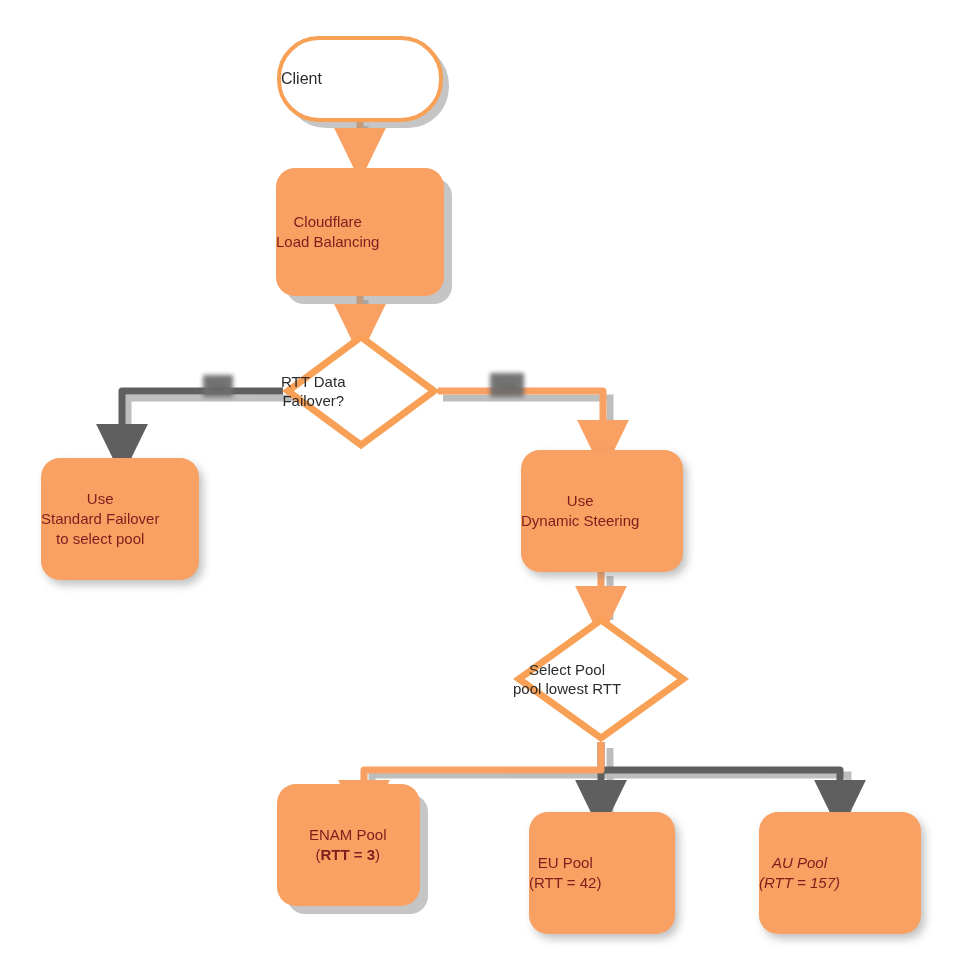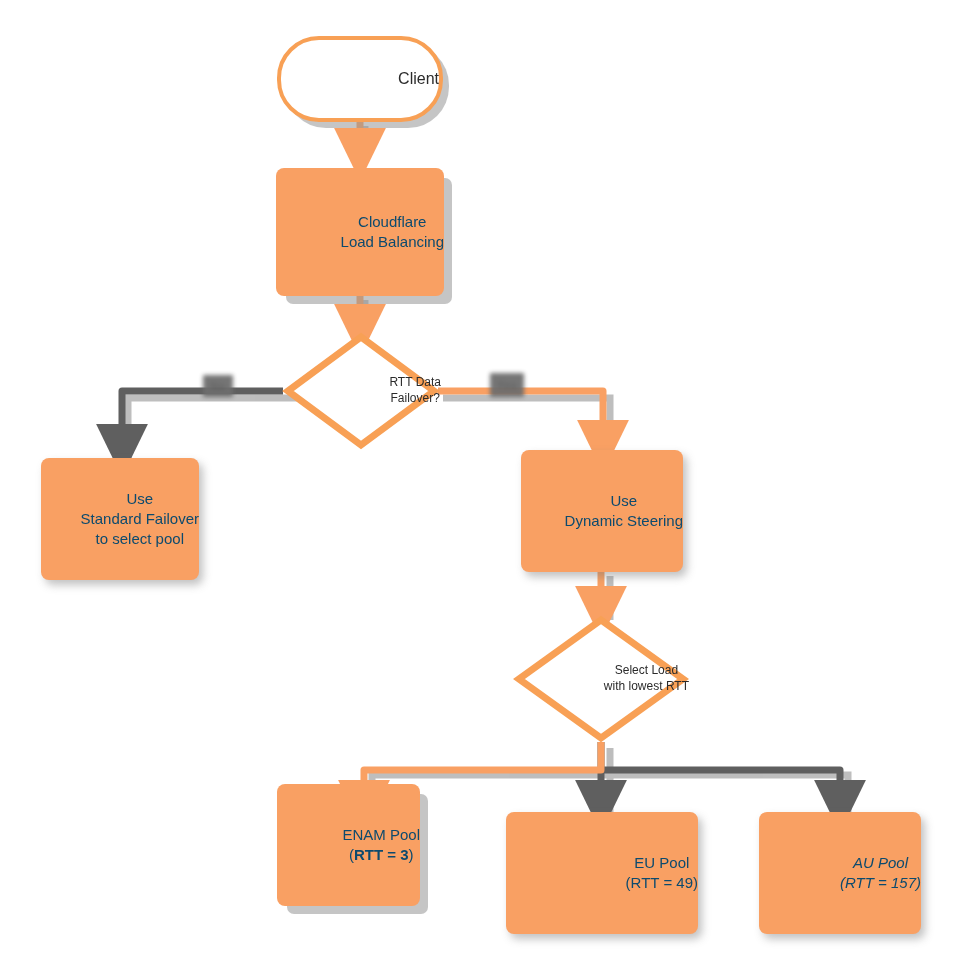--- a/index.html
+++ b/index.html
@@ -20,40 +20,40 @@
     position: absolute;
     left: 0; top: 0;
     width: 960px; height: 973px;
     pointer-events: none;
   }
   .node {
     position: absolute;
     box-sizing: border-box;
     display: flex;
     align-items: center;
-    justify-content: flex-end;
+    justify-content: flex-start;
     text-align: center;
     z-index: 5;
   }
   
   .node-terminator {
     background: #ffffff;
     border: 4px solid #f8a055;
     border-radius: 42px;
     color: #2b2b2b;
     font-size: 16px;
     line-height: 1.28;
     box-shadow: 7px 7px 0 -1px rgba(150,150,150,0.55);
   }
   
   .node-process {
     background: #f9a063;
     border: none;
-    border-radius: 8px;
-    color: #0c4a6e;
+    border-radius: 19px;
+    color: #7f1d1d;
     font-size: 15px;
     line-height: 1.33;
     box-shadow: 9px 9px 0 -1px rgba(150,150,150,0.55);
   }
   .node-process.soft-shadow {
     box-shadow: 4px 5px 8px rgba(120,120,120,0.45);
   }
   
   .node-decision {
     background: transparent;
@@ -62,21 +62,21 @@
   .diamond-shape {
     position: absolute;
     left: 0; top: 0;
     width: 100%;
     height: 100%;
   }
   .diamond-label {
     position: relative;
     z-index: 2;
     color: #2b2b2b;
-    font-size: 12px;
+    font-size: 15px;
     line-height: 1.3;
     white-space: nowrap;
   }
   .node-label {
     white-space: pre-line;
   }
   .rtt-bold {
     font-weight: bold;
   }
   
@@ -171,36 +171,36 @@
   <div class="node node-process soft-shadow" style="left:521px; top:450px; width:162px; height:122px;">
     <span class="node-label">Use
 Dynamic Steering</span>
   </div>
 
   <div class="node node-decision" style="left:513px; top:614px; width:176px; height:130px;">
     <svg class="diamond-shape" viewBox="0 0 176 130" preserveAspectRatio="none" xmlns="http://www.w3.org/2000/svg">
       <polygon points="88,6 170,65 88,124 6,65" fill="#ffffff" stroke="#f8a055" stroke-width="7"></polygon>
     </svg>
     <div class="diamond-label">
-      <div>Select Load</div>
-      <div>with lowest RTT</div>
+      <div>Select Pool</div>
+      <div>pool lowest RTT</div>
     </div>
   </div>
 
   <div class="node node-process" style="left:277px; top:784px; width:143px; height:122px;padding-left:32px;">
     <div>
       <div>ENAM Pool</div>
       <div>(<span class="rtt-bold">RTT = 3</span>)</div>
     </div>
   </div>
 
-  <div class="node node-process soft-shadow" style="left:506px; top:812px; width:192px; height:122px;">
+  <div class="node node-process soft-shadow" style="left:529px; top:812px; width:146px; height:122px;">
     <div>
       <div>EU Pool</div>
-      <div>(<span>RTT = 49</span>)</div>
+      <div>(<span>RTT = 42</span>)</div>
     </div>
   </div>
 
   <div class="node node-process soft-shadow" style="left:759px; top:812px; width:162px; height:122px;font-style:italic;">
     <div>
       <div>AU Pool</div>
       <div>(<span>RTT = 157</span>)</div>
     </div>
   </div>
 

